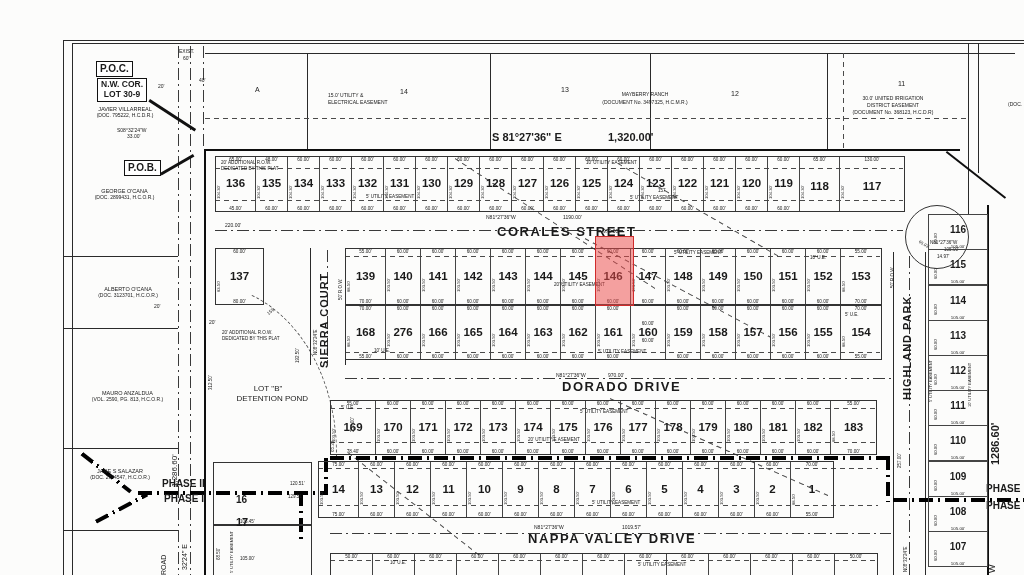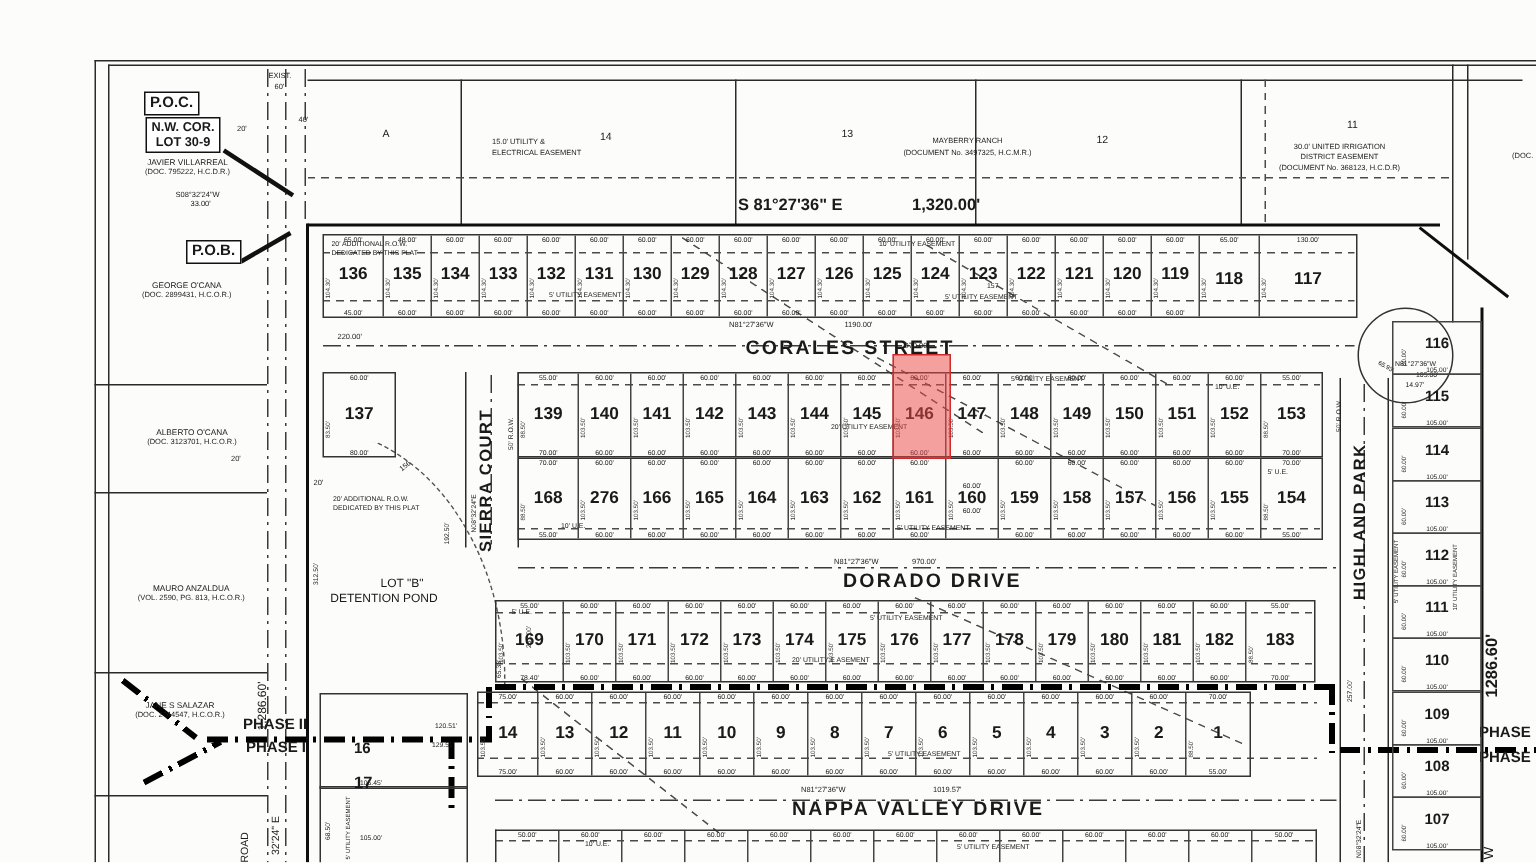--- a/index.html
+++ b/index.html
@@ -198,21 +198,21 @@
     <div class="lbl" style="left: 534px; top: 525px;">N81°27'36"W</div>
     <div class="lbl" style="left: 622px; top: 525px;">1019.57'</div>
     <div class="lbl" style="left: 528px; top: 532px; font-size: 13px; font-weight: bold; letter-spacing: 1.5px;">NAPPA VALLEY DRIVE</div>
     <div class="lbl" style="left: 390px; top: 560px; font-size: 4.6px;">10' U.E.</div>
     <div class="lbl" style="left: 638px; top: 562px; font-size: 4.6px;">5' UTILITY EASEMENT</div>
     <div class="lbl" style="left: 154px; top: 304px;">20'</div>
     <div class="lbl" style="left: 209px; top: 320px;">20'</div>
     <div class="lbl" style="left: 222px; top: 330px; font-size: 4.6px;">20' ADDITIONAL R.O.W.</div>
     <div class="lbl" style="left: 222px; top: 336px; font-size: 4.6px;">DEDICATED BY THIS PLAT</div>
     <div class="lbl" style="left: 228px; top: 384px; font-size: 8px; width: 80px; text-align: center;">LOT "B"</div>
-    <div class="lbl" style="left: 216px; top: 394px; font-size: 8px; width: 80px; text-align: center;">DETENTION POND</div>
+    <div class="lbl" style="left: 228px; top: 394px; font-size: 8px; width: 80px; text-align: right;">DETENTION POND</div>
     <div class="lbl" style="left: 266px; top: 312px; font-size: 4.8px; transform: rotate(-38deg);">156</div>
     <div class="lbl" style="left: 208px; top: 390px; font-size: 4.5px; transform: rotate(-90deg);">312.50'</div>
     <div class="lbl" style="left: 295px; top: 363px; font-size: 4.5px; transform: rotate(-90deg);">192.50'</div>
     <div class="lbl" style="left: 170px; top: 487px; font-size: 8px; transform: rotate(-90deg);">1,286.60'</div>
     <div class="lbl" style="left: 181px; top: 570px; font-size: 7px; transform: rotate(-90deg);">32'24" E</div>
     <div class="lbl" style="left: 160px; top: 575px; font-size: 7px; transform: rotate(-90deg);">ROAD</div>
     <div class="lbl" style="left: 236px; top: 494px; font-size: 10px; font-weight: bold;">16</div>
     <div class="lbl" style="left: 290px; top: 481px; font-size: 4.5px;">120.51'</div>
     <div class="lbl" style="left: 288px; top: 494px; font-size: 4.5px;">129.51'</div>
     <div class="lbl" style="left: 240px; top: 519px; font-size: 4.5px;">106.45'</div>

